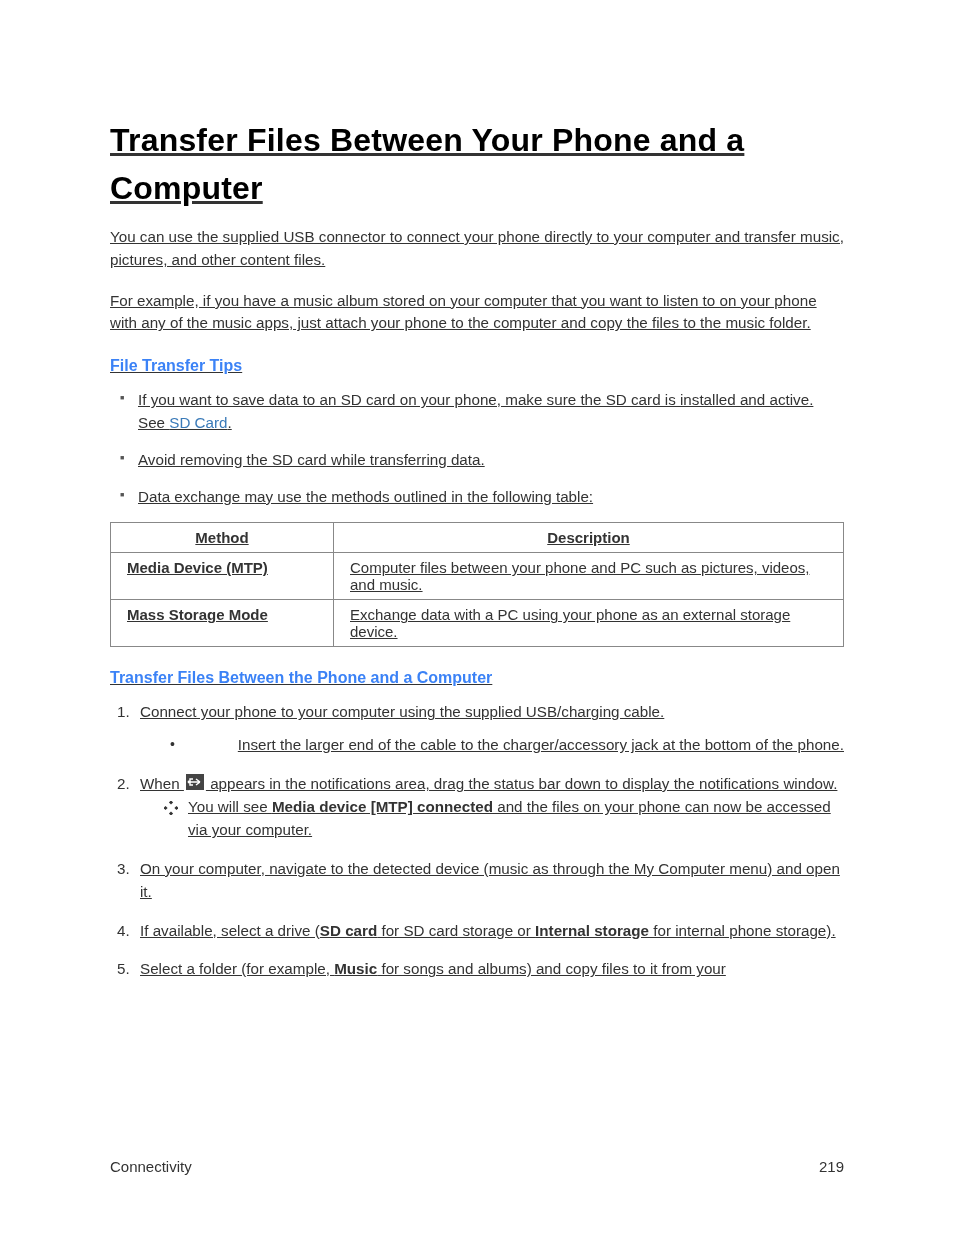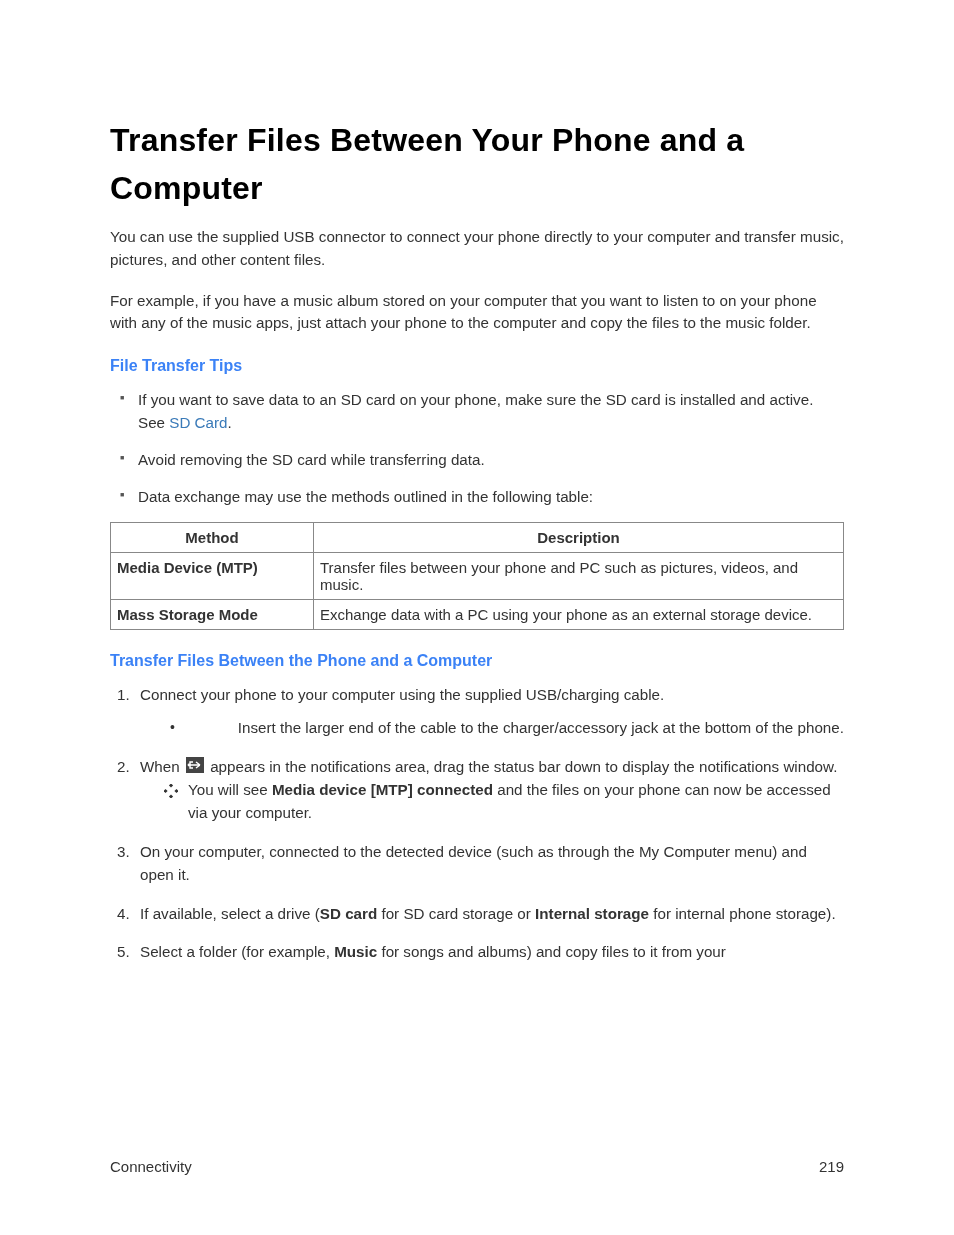--- a/index.html
+++ b/index.html
@@ -8,20 +8,21 @@
     font-family: Arial, Helvetica, sans-serif;
     color: #333;
     background: #fff;
     width: 954px;
     height: 1235px;
     position: relative;
     box-sizing: border-box;
   }
   .page {
     padding: 116px 110px 0 110px;
+    text-decoration: underline;
   }
   h1 {
     font-family: Arial, Helvetica, sans-serif;
     font-weight: 900;
     font-size: 32px;
     margin: 0 0 14px 0;
     line-height: 1.5;
     color: #000;
     letter-spacing: 0.2px;
   }
@@ -84,21 +85,21 @@
     text-decoration: none;
   }
   table.methods {
     width: 100%;
     border-collapse: collapse;
     margin: 4px 0 22px 0;
     font-size: 15px;
   }
   table.methods th, table.methods td {
     border: 1px solid #888;
-    padding: 6px 6px;
+    padding: 6px 16px;
     vertical-align: top;
     text-align: left;
   }
   table.methods th {
     text-align: center;
     font-weight: 700;
   }
   table.methods td.method {
     font-weight: 700;
     width: 190px;
@@ -167,21 +168,21 @@
   <table class="methods">
     <thead>
       <tr>
         <th>Method</th>
         <th>Description</th>
       </tr>
     </thead>
     <tbody>
       <tr>
         <td class="method">Media Device (MTP)</td>
-        <td>Transfer files between your phone and PC such as pictures, videos, and music.</td>
+        <td>Computer files between your phone and PC such as pictures, videos, and music.</td>
       </tr>
       <tr>
         <td class="method">Mass Storage Mode</td>
         <td>Exchange data with a PC using your phone as an external storage device.</td>
       </tr>
     </tbody>
   </table>
 
   <h2>Transfer Files Between the Phone and a Computer</h2>
 
@@ -205,21 +206,21 @@
                 <rect x="5.5" y="11" width="3" height="3" transform="rotate(45 7 12.5)"></rect>
                 <rect x="0" y="5.5" width="3" height="3" transform="rotate(45 1.5 7)"></rect>
                 <rect x="11" y="5.5" width="3" height="3" transform="rotate(45 12.5 7)"></rect>
               </g>
             </svg></span>
         <span>
           <span>You will see </span><b>Media device [MTP] connected</b><span> and the files on your phone can now be accessed via your computer.</span>
         </span>
       </div>
     </li>
-    <li>On your computer, connected to the detected device (such as through the My Computer menu) and open it.</li>
+    <li>On your computer, navigate to the detected device (music as through the My Computer menu) and open it.</li>
     <li>
       <span>If available, select a drive (</span><b>SD card</b><span> for SD card storage or </span><b>Internal storage</b><span> for internal phone storage).</span>
     </li>
     <li>
       <span>Select a folder (for example, </span><b>Music</b><span> for songs and albums) and copy files to it from your</span>
     </li>
   </ol>
 
 </div>
 

